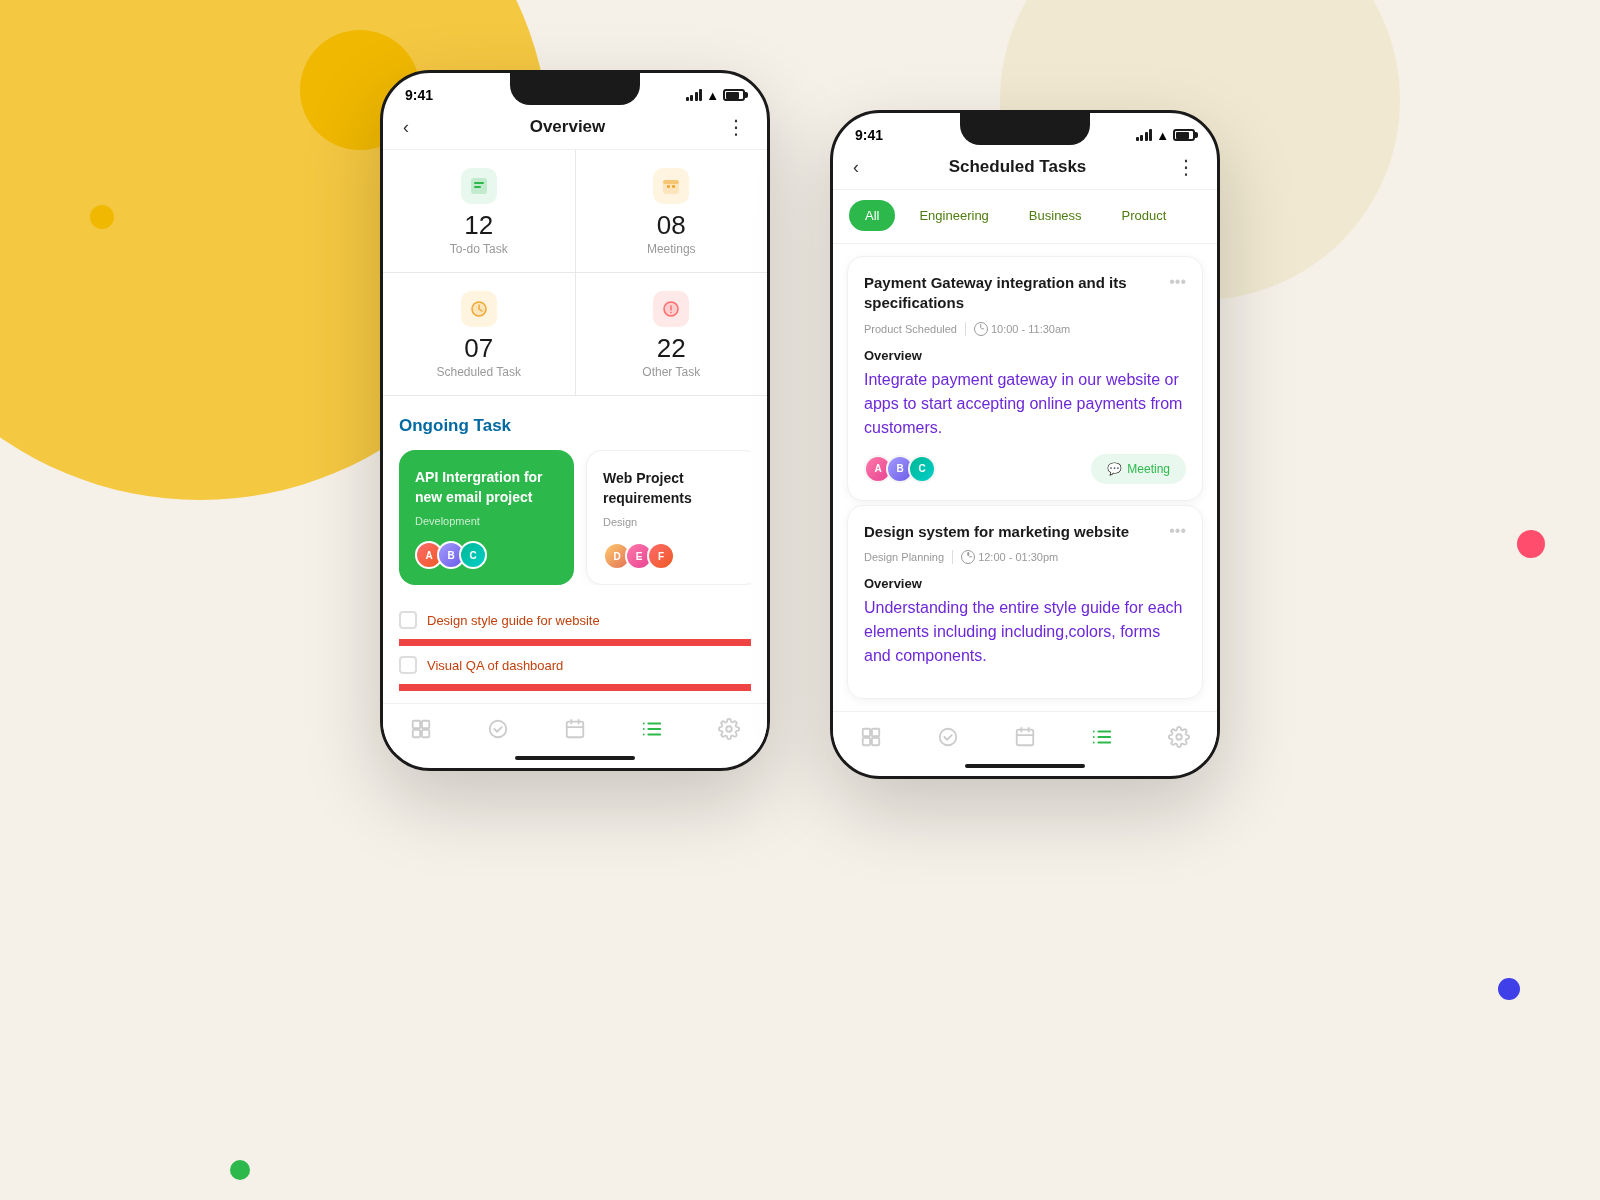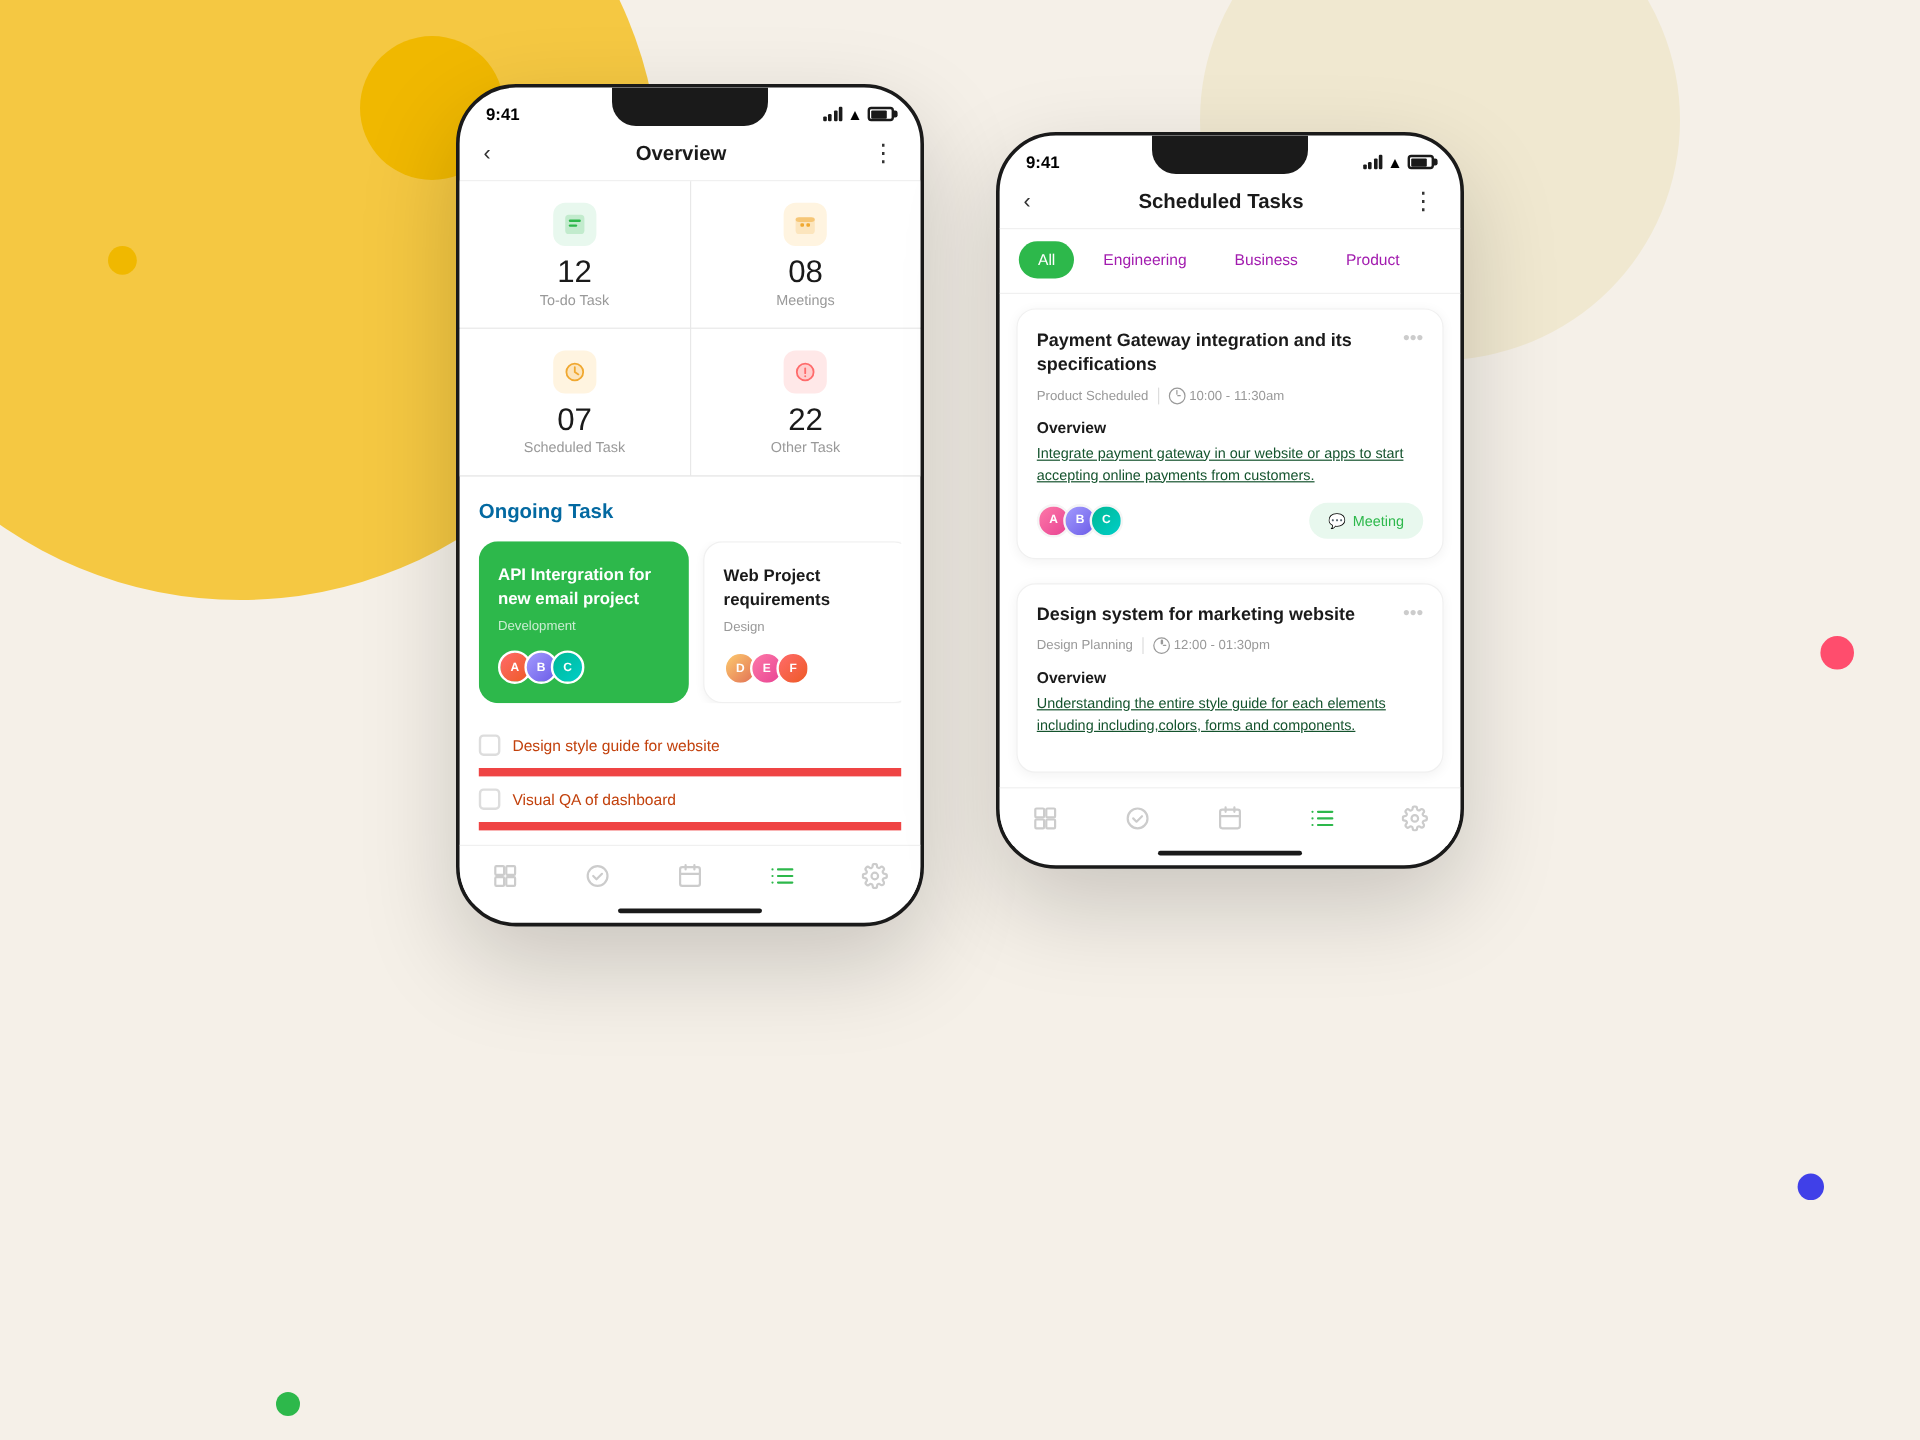--- a/index.html
+++ b/index.html
@@ -335,28 +335,28 @@
       font-size: 13px;
       font-weight: 500;
       cursor: pointer;
     }
     .filter-tab.active {
       background: #2db84b;
       color: white;
     }
     .filter-tab.inactive {
       background: transparent;
-      color: #a21caf;
+      color: #4d7c0f;
     }
 
     .task-list {
       padding: 12px 14px;
       display: flex;
       flex-direction: column;
-      gap: 20px;
+      gap: 4px;
       align-items: center;
     }
     .task-card-detail {
       background: #fff;
       border-radius: 16px;
       padding: 16px;
       border: 1px solid #f0f0f0;
       box-shadow: 0 2px 10px rgba(0,0,0,0.05);
     }
     .task-card-header {
@@ -393,25 +393,24 @@
       gap: 3px;
     }
 
     .task-overview-label {
       font-size: 13px;
       font-weight: 600;
       color: #1a1a1a;
       margin-bottom: 5px;
     }
     .task-overview-text {
-      font-size: 12px;
-      color: #14532d;
+      font-size: 16px;
+      color: #6d28d9;
       line-height: 1.5;
       margin-bottom: 14px;
-      text-decoration: underline;
     }
 
     .task-footer {
       display: flex;
       justify-content: space-between;
       align-items: center;
     }
 
     .meeting-btn {
       background: #e8f8ee;

